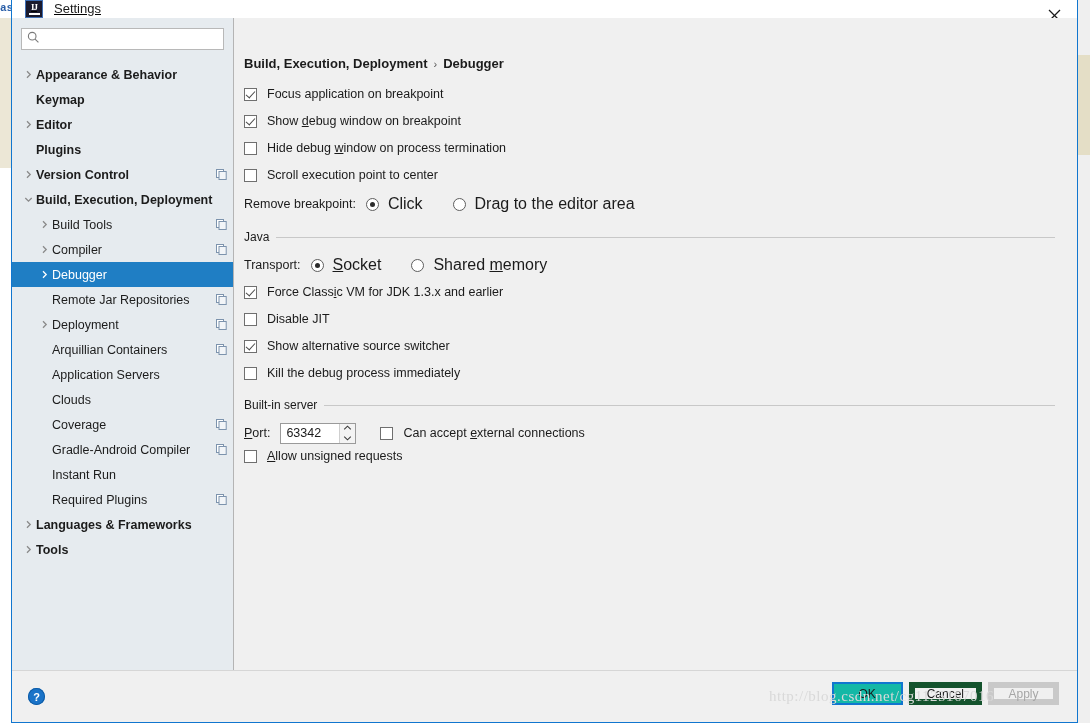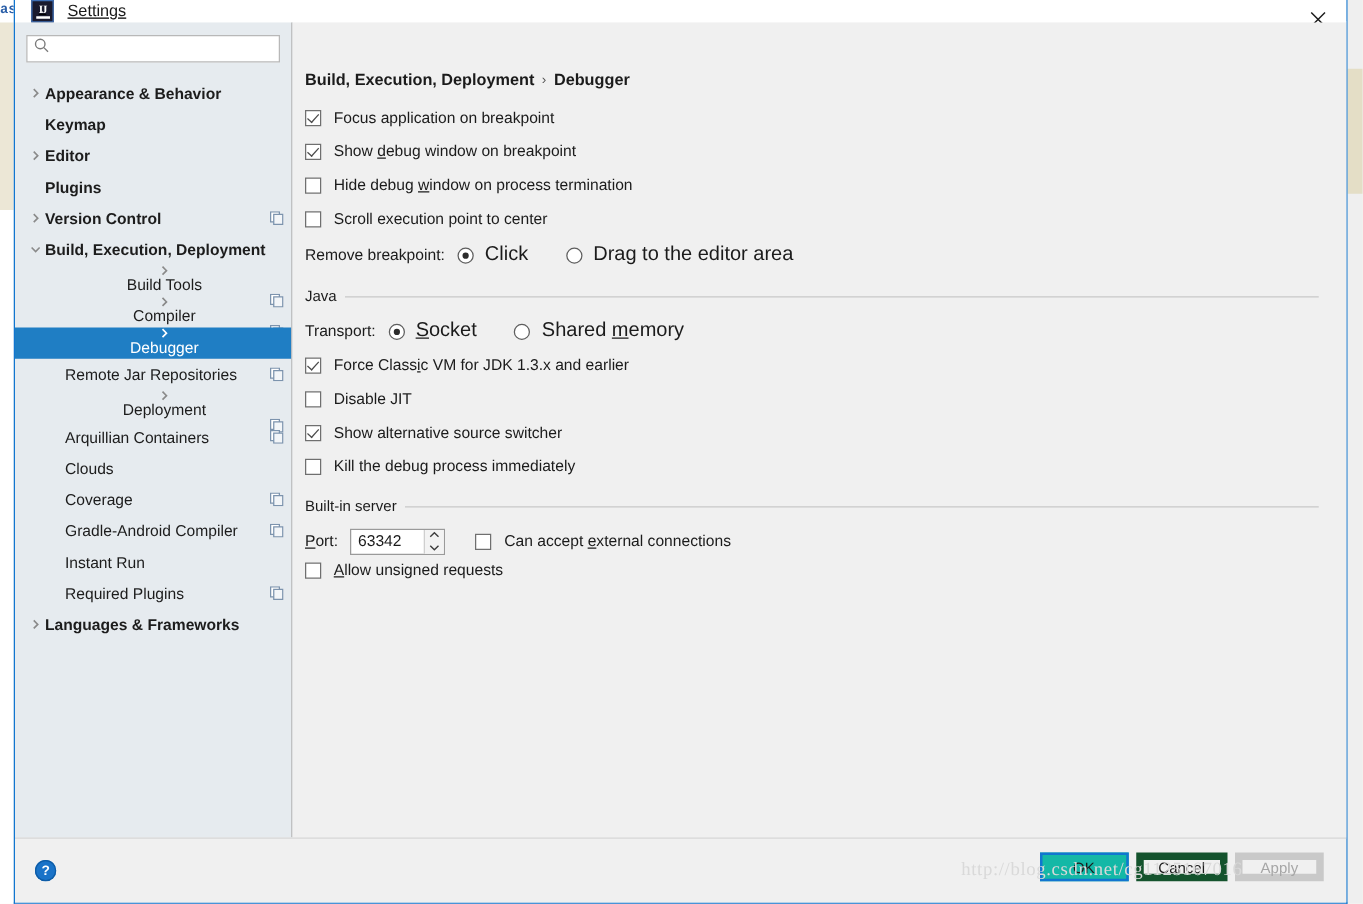--- a/index.html
+++ b/index.html
@@ -122,21 +122,21 @@
   .chev {
     width: 16px; flex: none; display: flex;
     align-items: center; justify-content: center;
   }
   .tree-label {
     font-size: 12.5px; color: #1c1c1c; white-space: nowrap;
   }
   .tree-row.bold .tree-label { font-weight: bold; }
   .lvl0 { padding-left: 8px; }
   .lvl0-noarrow { padding-left: 24px; }
-  .lvl1 { padding-left: 24px; flex-direction: column; }
+  .lvl1 { padding-left: 24px; }
   .lvl1-noarrow { padding-left: 40px; }
   .copy-ico { margin-left: auto; flex: none; display: flex; }
 
   
   .content {
     flex: 1; min-width: 0; position: relative;
     background: #f0f0f0;
     padding: 38px 22px 0 8px;
   }
   .breadcrumb {
@@ -405,20 +405,23 @@
           <div class="tree-row lvl1-noarrow">
             <span class="tree-label">Arquillian Containers</span>
             <span class="copy-ico">
               <svg width="11" height="11" viewBox="0 0 11 11">
                 <rect x="0.5" y="0.5" width="7" height="8" fill="#ffffff" stroke="#7c93ad"></rect>
                 <rect x="3.0" y="2.5" width="7.2" height="8" fill="#f2f5f8" stroke="#7c93ad"></rect>
               </svg>
             </span>
           </div>
           <div class="tree-row lvl1-noarrow">
+            <span class="tree-label">Application Servers</span>
+          </div>
+          <div class="tree-row lvl1-noarrow">
             <span class="tree-label">Clouds</span>
           </div>
           <div class="tree-row lvl1-noarrow">
             <span class="tree-label">Coverage</span>
             <span class="copy-ico">
               <svg width="11" height="11" viewBox="0 0 11 11">
                 <rect x="0.5" y="0.5" width="7" height="8" fill="#ffffff" stroke="#7c93ad"></rect>
                 <rect x="3.0" y="2.5" width="7.2" height="8" fill="#f2f5f8" stroke="#7c93ad"></rect>
               </svg>
             </span>
@@ -444,20 +447,28 @@
               </svg>
             </span>
           </div>
           <div class="tree-row bold lvl0">
             <span class="chev">
               <svg width="9" height="9" viewBox="0 0 9 9">
                 <polyline points="3,1.3 6.2,4.5 3,7.7" fill="none" stroke="#8a8a8a" stroke-width="1.3"></polyline>
               </svg>
             </span>
             <span class="tree-label">Languages &amp; Frameworks</span>
+          </div>
+          <div class="tree-row bold lvl0">
+            <span class="chev">
+              <svg width="9" height="9" viewBox="0 0 9 9">
+                <polyline points="3,1.3 6.2,4.5 3,7.7" fill="none" stroke="#8a8a8a" stroke-width="1.3"></polyline>
+              </svg>
+            </span>
+            <span class="tree-label">Tools</span>
           </div>
         </div>
     </div>
 
     <div class="content">
 
       <div class="breadcrumb">
         <span>Build, Execution, Deployment</span>
         <span class="crumb-sep">›</span>
         <span>Debugger</span>

